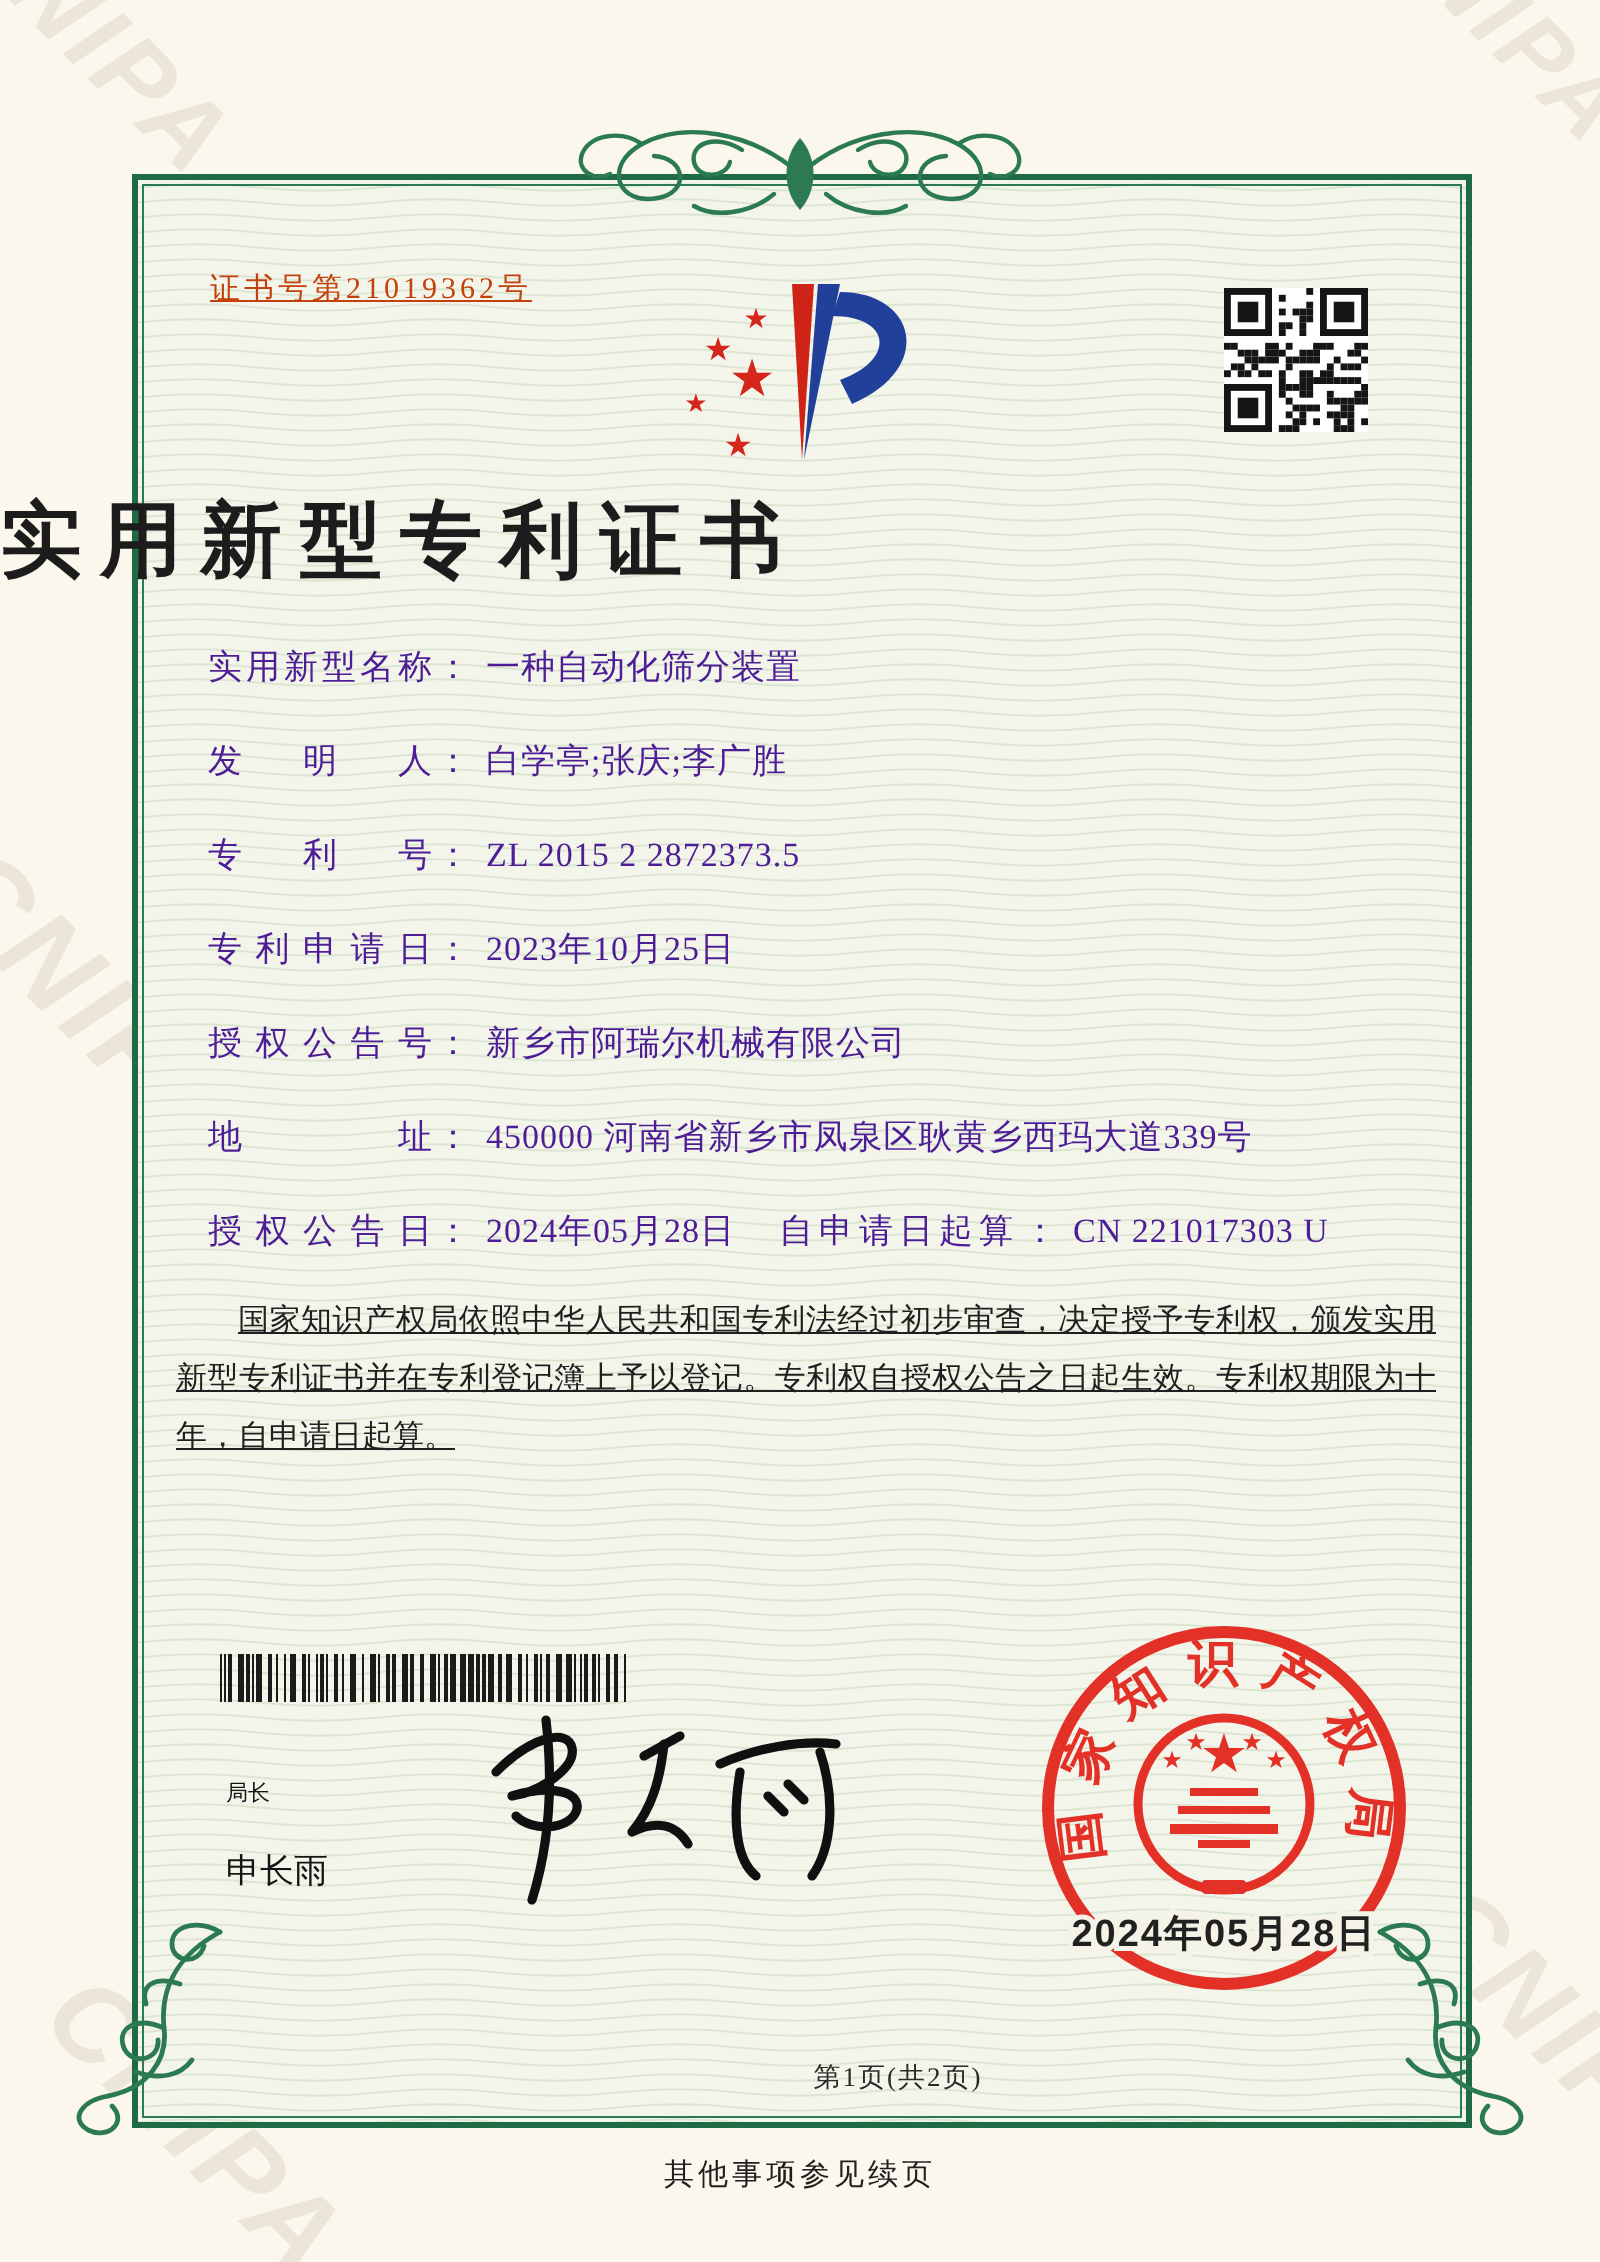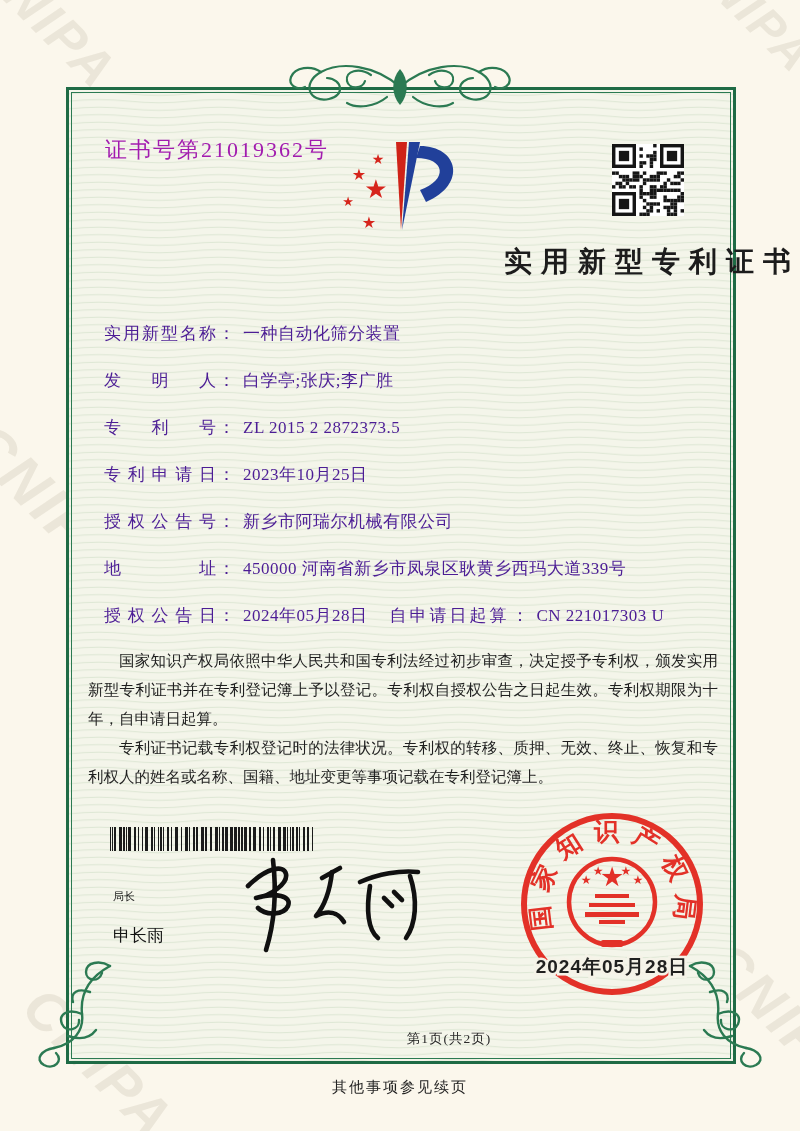--- a/index.html
+++ b/index.html
@@ -25,44 +25,44 @@
     box-sizing:border-box;border:3px solid #1e6b45;
     background:#f4f5ea;
   }
   .frame::after{
     content:"";position:absolute;left:2px;top:2px;right:2px;bottom:2px;
     border:1px solid #2b7a52;pointer-events:none;
   }
   .guilloche{position:absolute;left:0;top:0;width:100%;height:100%;}
   .ornament{position:absolute;pointer-events:none;}
   
-  .cert-no{position:absolute;left:105px;top:135px;font-size:22px;letter-spacing:2px;color:#a21caf;}
+  .cert-no{position:absolute;left:105px;top:135px;font-size:15px;letter-spacing:2px;color:#c2410c;text-decoration:underline;}
   .logo{position:absolute;left:332px;top:136px;}
   .qr{position:absolute;left:612px;top:144px;width:72px;height:72px;background:#fff;}
   .title{
-    position:absolute;left:0;top:243px;width:800px;text-align:right;
-    font-size:28px;font-weight:bold;letter-spacing:9px;color:#1c1c1c;
+    position:absolute;left:0;top:243px;width:800px;text-align:left;
+    font-size:41px;font-weight:bold;letter-spacing:9px;color:#1c1c1c;
   }
   
   .fields{position:absolute;left:104px;top:322px;width:600px;}
   .frow{position:absolute;left:0;white-space:nowrap;font-size:17px;color:#4c1d95;}
   .flabel{
     display:inline-block;width:112px;vertical-align:bottom;
     text-align:justify;text-align-last:justify;
   }
   .fcolon{display:inline-block;margin:0 8px 0 2px;}
   .fvalue{letter-spacing:0.5px;}
   .grant-group2{margin-left:22px;}
   .grant-label2{display:inline-block;letter-spacing:3px;}
   
   .paras{
     position:absolute;left:88px;top:646px;width:630px;
     font-size:15.5px;line-height:29px;color:#1f1f1f;text-align:justify;
   }
-  .paras p{margin:0;text-indent:2em;}
+  .paras p{margin:0;text-indent:2em;text-decoration:underline;}
   
   .barcode{position:absolute;left:110px;top:827px;}
   .director-title{position:absolute;left:113px;top:889px;font-family:"Liberation Sans","DejaVu Sans",sans-serif;font-size:11px;color:#151515;}
   .director-name{position:absolute;left:113px;top:924px;font-family:Liberation Sans, sans-serif;font-size:17px;color:#151515;}
   .signature{position:absolute;left:218px;top:852px;}
   .seal{position:absolute;left:518px;top:810px;}
   .page-info{
     position:absolute;left:66px;top:1030px;width:766px;text-align:center;
     font-size:13.5px;color:#2a2a2a;letter-spacing:1px;
   }
@@ -297,21 +297,20 @@
   <div class="frow" style="top:235px;">
     <span class="flabel">地址</span><span class="fcolon">：</span><span class="fvalue">450000 河南省新乡市凤泉区耿黄乡西玛大道339号</span>
   </div>
   <div class="frow" style="top:282px;">
     <span class="flabel">授权公告日</span><span class="fcolon">：</span><span class="fvalue">2024年05月28日</span><span class="grant-group2"><span class="grant-label2">自申请日起算</span><span class="fcolon">：</span><span class="fvalue">CN 221017303 U</span></span>
   </div>
 </div>
 
 <div class="paras">
   <p>国家知识产权局依照中华人民共和国专利法经过初步审查，决定授予专利权，颁发实用新型专利证书并在专利登记簿上予以登记。专利权自授权公告之日起生效。专利权期限为十年，自申请日起算。</p>
-  <p>专利证书记载专利权登记时的法律状况。专利权的转移、质押、无效、终止、恢复和专利权人的姓名或名称、国籍、地址变更等事项记载在专利登记簿上。</p>
 </div>
 
 <svg class="barcode" id="barcode" width="208" height="24" viewBox="0 0 208 24" xmlns="http://www.w3.org/2000/svg">
     <rect x="0" y="0" width="1" height="24" fill="#1b1b1b"></rect>
     <rect x="2" y="0" width="1" height="24" fill="#1b1b1b"></rect>
     <rect x="4" y="0" width="2" height="24" fill="#1b1b1b"></rect>
     <rect x="9" y="0" width="3" height="24" fill="#1b1b1b"></rect>
     <rect x="13" y="0" width="2" height="24" fill="#1b1b1b"></rect>
     <rect x="16" y="0" width="1" height="24" fill="#1b1b1b"></rect>
     <rect x="18" y="0" width="3" height="24" fill="#1b1b1b"></rect>

